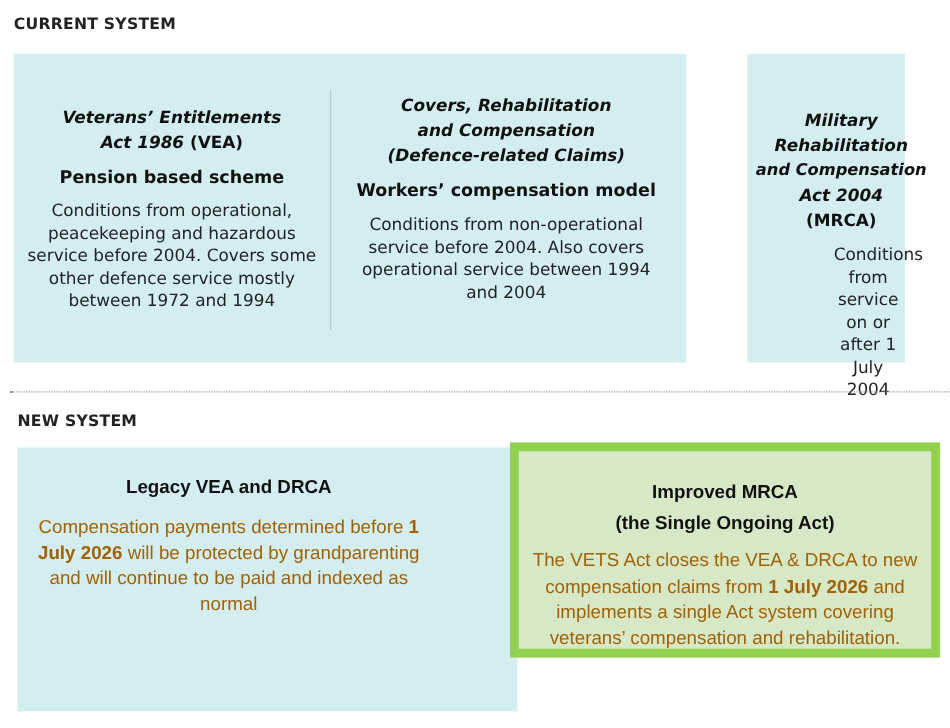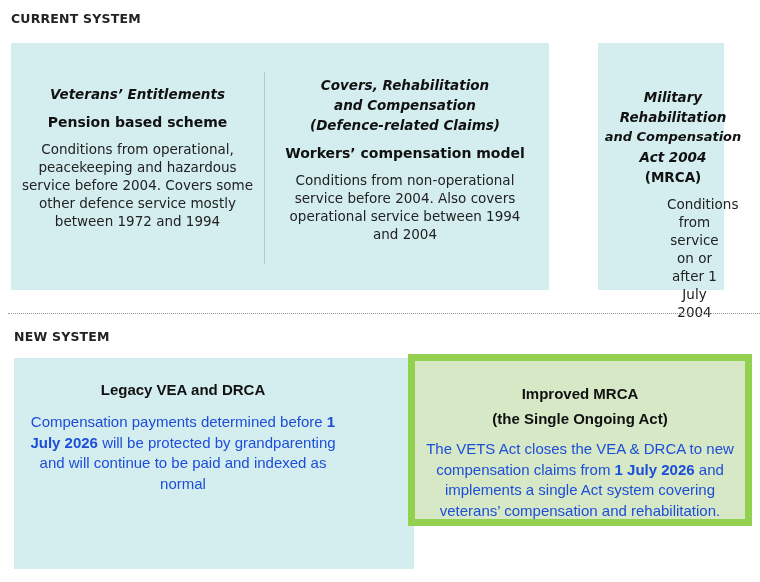--- a/index.html
+++ b/index.html
@@ -8,32 +8,33 @@
   .section-label { position:absolute; font-weight:bold; font-size:12.5px; letter-spacing:0.2px; color:#222; }
   .box { position:absolute; background:#d4edef; box-sizing:border-box; }
   .col { position:absolute; text-align:center; }
   .act { font-style:italic; font-weight:bold; font-size:13.5px; line-height:20px; color:#111; }
   .act .abbr { font-style:normal; }
   .scheme { font-weight:bold; font-size:14px; line-height:20px; margin-top:8px; color:#111; }
   .desc { font-size:13.5px; line-height:18px; margin-top:8px; color:#222; }
   .vdiv { position:absolute; width:1px; background:#b5c9cb; }
   .dotted { position:absolute; left:8px; width:752px; top:313px; border-top:1px dotted #9a9a9a; height:0; }
   .new-title { font-family:"Liberation Sans", sans-serif; font-weight:bold; font-size:15px; line-height:20px; color:#111; }
-  .new-desc { font-family:"Liberation Sans", sans-serif; font-size:15px; line-height:20.5px; color:#1d4ed8; margin-top:12px; }
+  .new-desc { font-family:"Liberation Sans", sans-serif; font-size:15px; line-height:20.5px; color:#a16207; margin-top:12px; }
   .green { position:absolute; background:#d6e8c6; border:7px solid #92d050; box-sizing:border-box; }
 </style>
 </head>
 <body>
 
 <div class="section-label" style="left:11px; top:11px;">CURRENT SYSTEM</div>
 
 <div class="box" style="left:11px; top:43px; width:538px; height:247px;">
   <div class="col" style="left:10px; top:41px; width:233px;">
     <div class="act">
       <div>Veterans’ Entitlements</div>
+      <div><span>Act 1986</span> <span class="abbr">(VEA)</span></div>
     </div>
     <div class="scheme">Pension based scheme</div>
     <div class="desc">Conditions from operational, peacekeeping and hazardous service before 2004. Covers some other defence service mostly between 1972 and 1994</div>
   </div>
   <div class="vdiv" style="left:253px; top:29px; height:192px;"></div>
   <div class="col" style="left:270px; top:32px; width:248px;">
     <div class="act">
       <div>Covers, Rehabilitation</div>
       <div>and Compensation</div>
       <div>(Defence-related Claims)</div>

